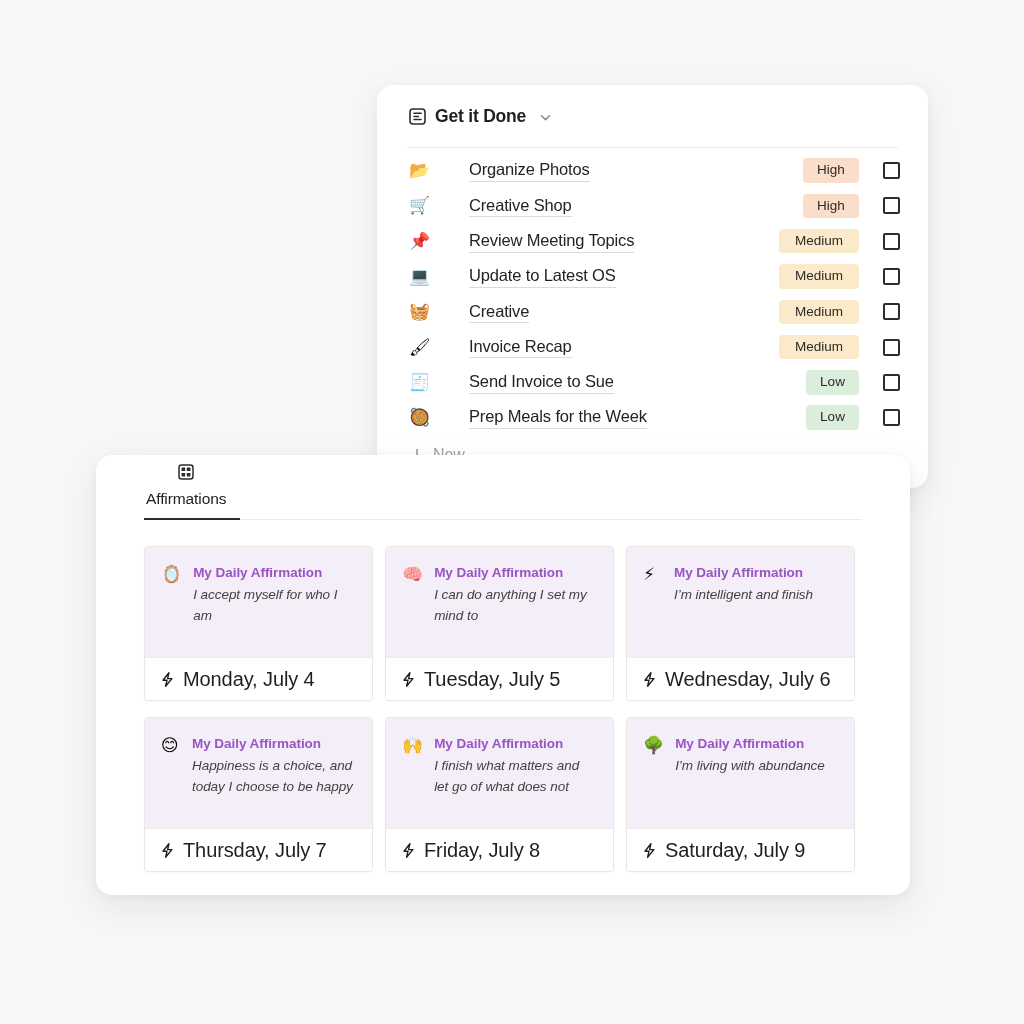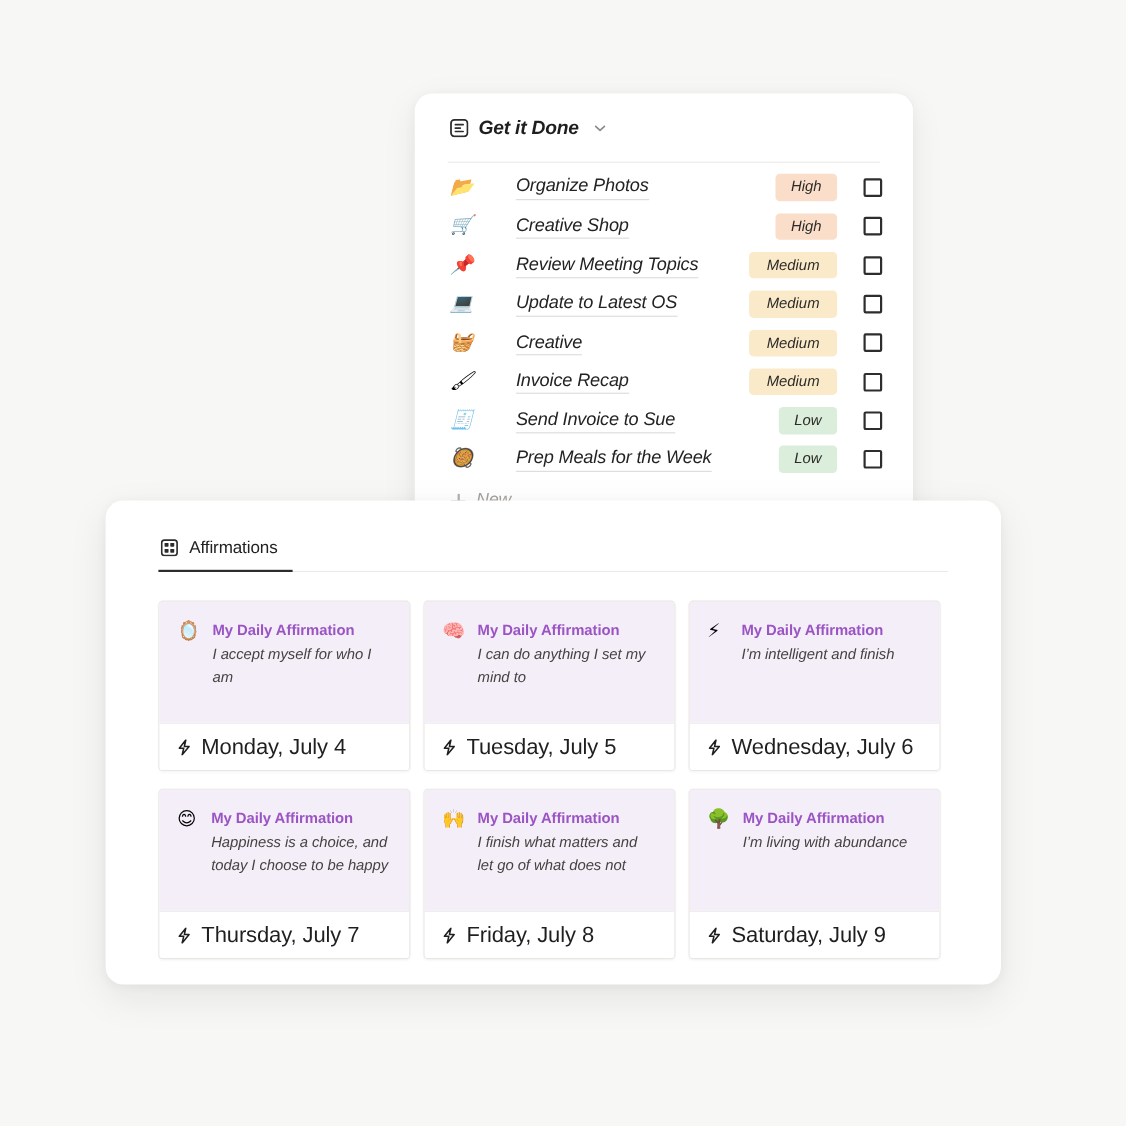--- a/index.html
+++ b/index.html
@@ -15,29 +15,28 @@
     font-family: "Liberation Sans", "DejaVu Sans", sans-serif;
     position: relative;
     -webkit-font-smoothing: antialiased;
   }
 
   
   .tasks-card {
     position: absolute;
     left: 377px;
     top: 85px;
-    width: 453px;
+    width: 551px;
     height: 403px;
     background: #ffffff;
     border-radius: 16px;
     box-shadow: 0 10px 32px rgba(20, 20, 30, 0.07),
                 0 2px 10px rgba(20, 20, 30, 0.04);
     z-index: 1;
     padding: 0 28px;
-    font-style: italic;
   }
 
   .tasks-header {
     display: flex;
     align-items: center;
     gap: 9px;
     height: 62px;
     padding-left: 4px;
   }
 
@@ -160,24 +159,25 @@
   .affirm-tabbar {
     height: 65px;
     display: flex;
     align-items: flex-end;
     border-bottom: 1px solid #eceae8;
     position: relative;
   }
 
   .affirm-tab {
     display: flex;
-    align-items: flex-start;
+    align-items: center;
     gap: 10px;
     padding: 0 6px 11px 2px;
     position: relative;
+    flex-direction: column;
   }
   .affirm-tab::after {
     content: "";
     position: absolute;
     left: 0; right: -8px; bottom: -1px;
     height: 2px;
     background: #2c2c2c;
   }
   .grid-icon { width: 16px; height: 16px; display: block; flex: 0 0 16px; }
   .affirm-tab-label {

